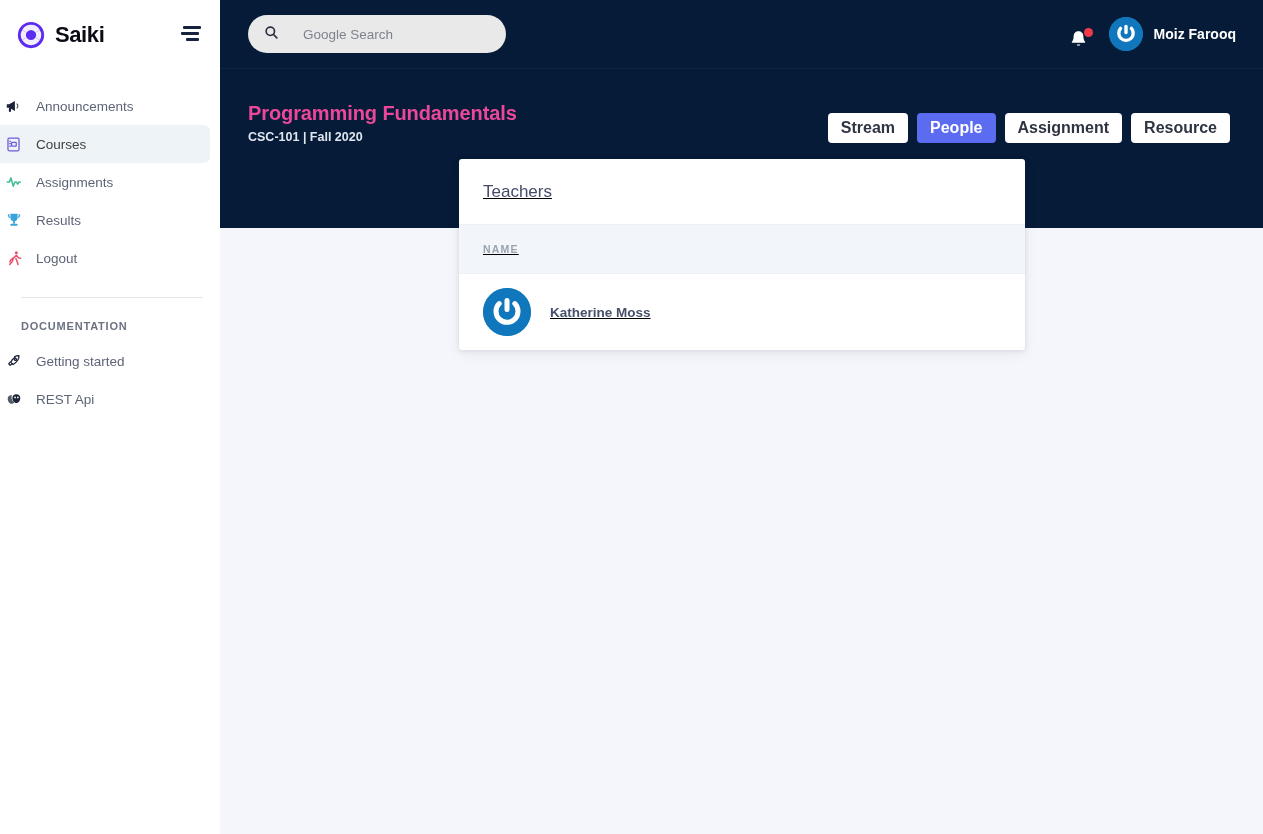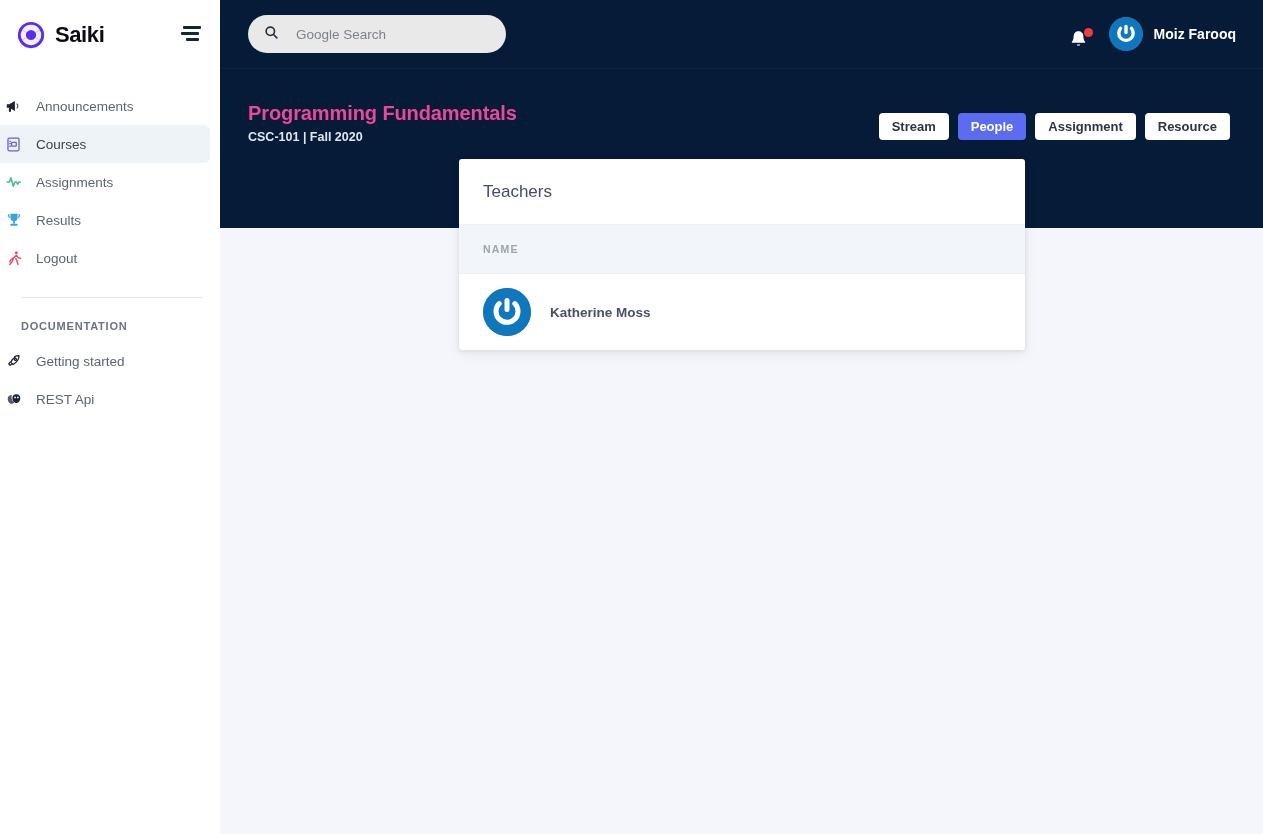--- a/index.html
+++ b/index.html
@@ -66,21 +66,21 @@
 
   .topbar {
     height: 69px; flex: 0 0 69px; background: #061b38;
     display: flex; align-items: center; justify-content: space-between;
     padding: 0 27px 0 28px;
     border-bottom: 1px solid #0d2547;
   }
   .search {
     width: 258px; height: 38px; background: #e9e9ea;
     border-radius: 19px; display: flex; align-items: center;
-    gap: 17px; padding: 0 16px; cursor: text;
+    gap: 24px; padding: 0 16px; cursor: text;
   }
   .search input {
     border: none; outline: none; background: transparent;
     font-family: "Liberation Sans", sans-serif;
     font-size: 13.5px; color: #3c4250; width: 100%;
   }
   .search input::placeholder { color: #7d828d; }
 
   .top-right { display: flex; align-items: flex-end; gap: 20px; }
   .bell-wrap { position: relative; width: 20px; height: 22px; cursor: pointer; }
@@ -97,35 +97,36 @@
   .course-header {
     background: #061b38; flex: 0 0 159px;
     display: flex; align-items: flex-start; justify-content: space-between;
     padding: 33px 33px 0 28px;
   }
   .course-title { color: #ec4899; font-size: 20px; font-weight: bold; letter-spacing: -0.1px; }
   .course-sub { color: #dfe6f0; font-size: 12.5px; font-weight: bold; margin-top: 5px; }
   .tabs { display: flex; gap: 9px; margin-top: 11px; }
   .tab {
     background: #ffffff; color: #2e3442;
-    font-size: 13px; font-weight: bold;
+    font-size: 16px; font-weight: bold;
     padding: 6px 13px; border-radius: 4px;
     border: none; cursor: pointer;
     font-family: "Liberation Sans", sans-serif;
     text-align: right;
   }
   .tab.active { background: #5b6cf0; color: #ffffff; }
 
   
   .content { flex: 1; background: #f5f6fb; position: relative; }
   .card {
     position: absolute; left: 239px; top: -69px;
     width: 566px; background: #ffffff;
     border-radius: 3px;
     box-shadow: 0 1px 5px rgba(30,40,70,0.10), 0 4px 14px rgba(30,40,70,0.06);
+    text-decoration: underline;
   }
   .card-head {
     height: 65px; display: flex; align-items: center;
     padding: 0 24px;
     font-size: 17px; color: #464b69;
   }
   .table-head {
     background: #f2f6fa; border-top: 1px solid #eceff3;
     border-bottom: 1px solid #eceff3;
     height: 50px; display: flex; align-items: center; padding: 0 24px;

